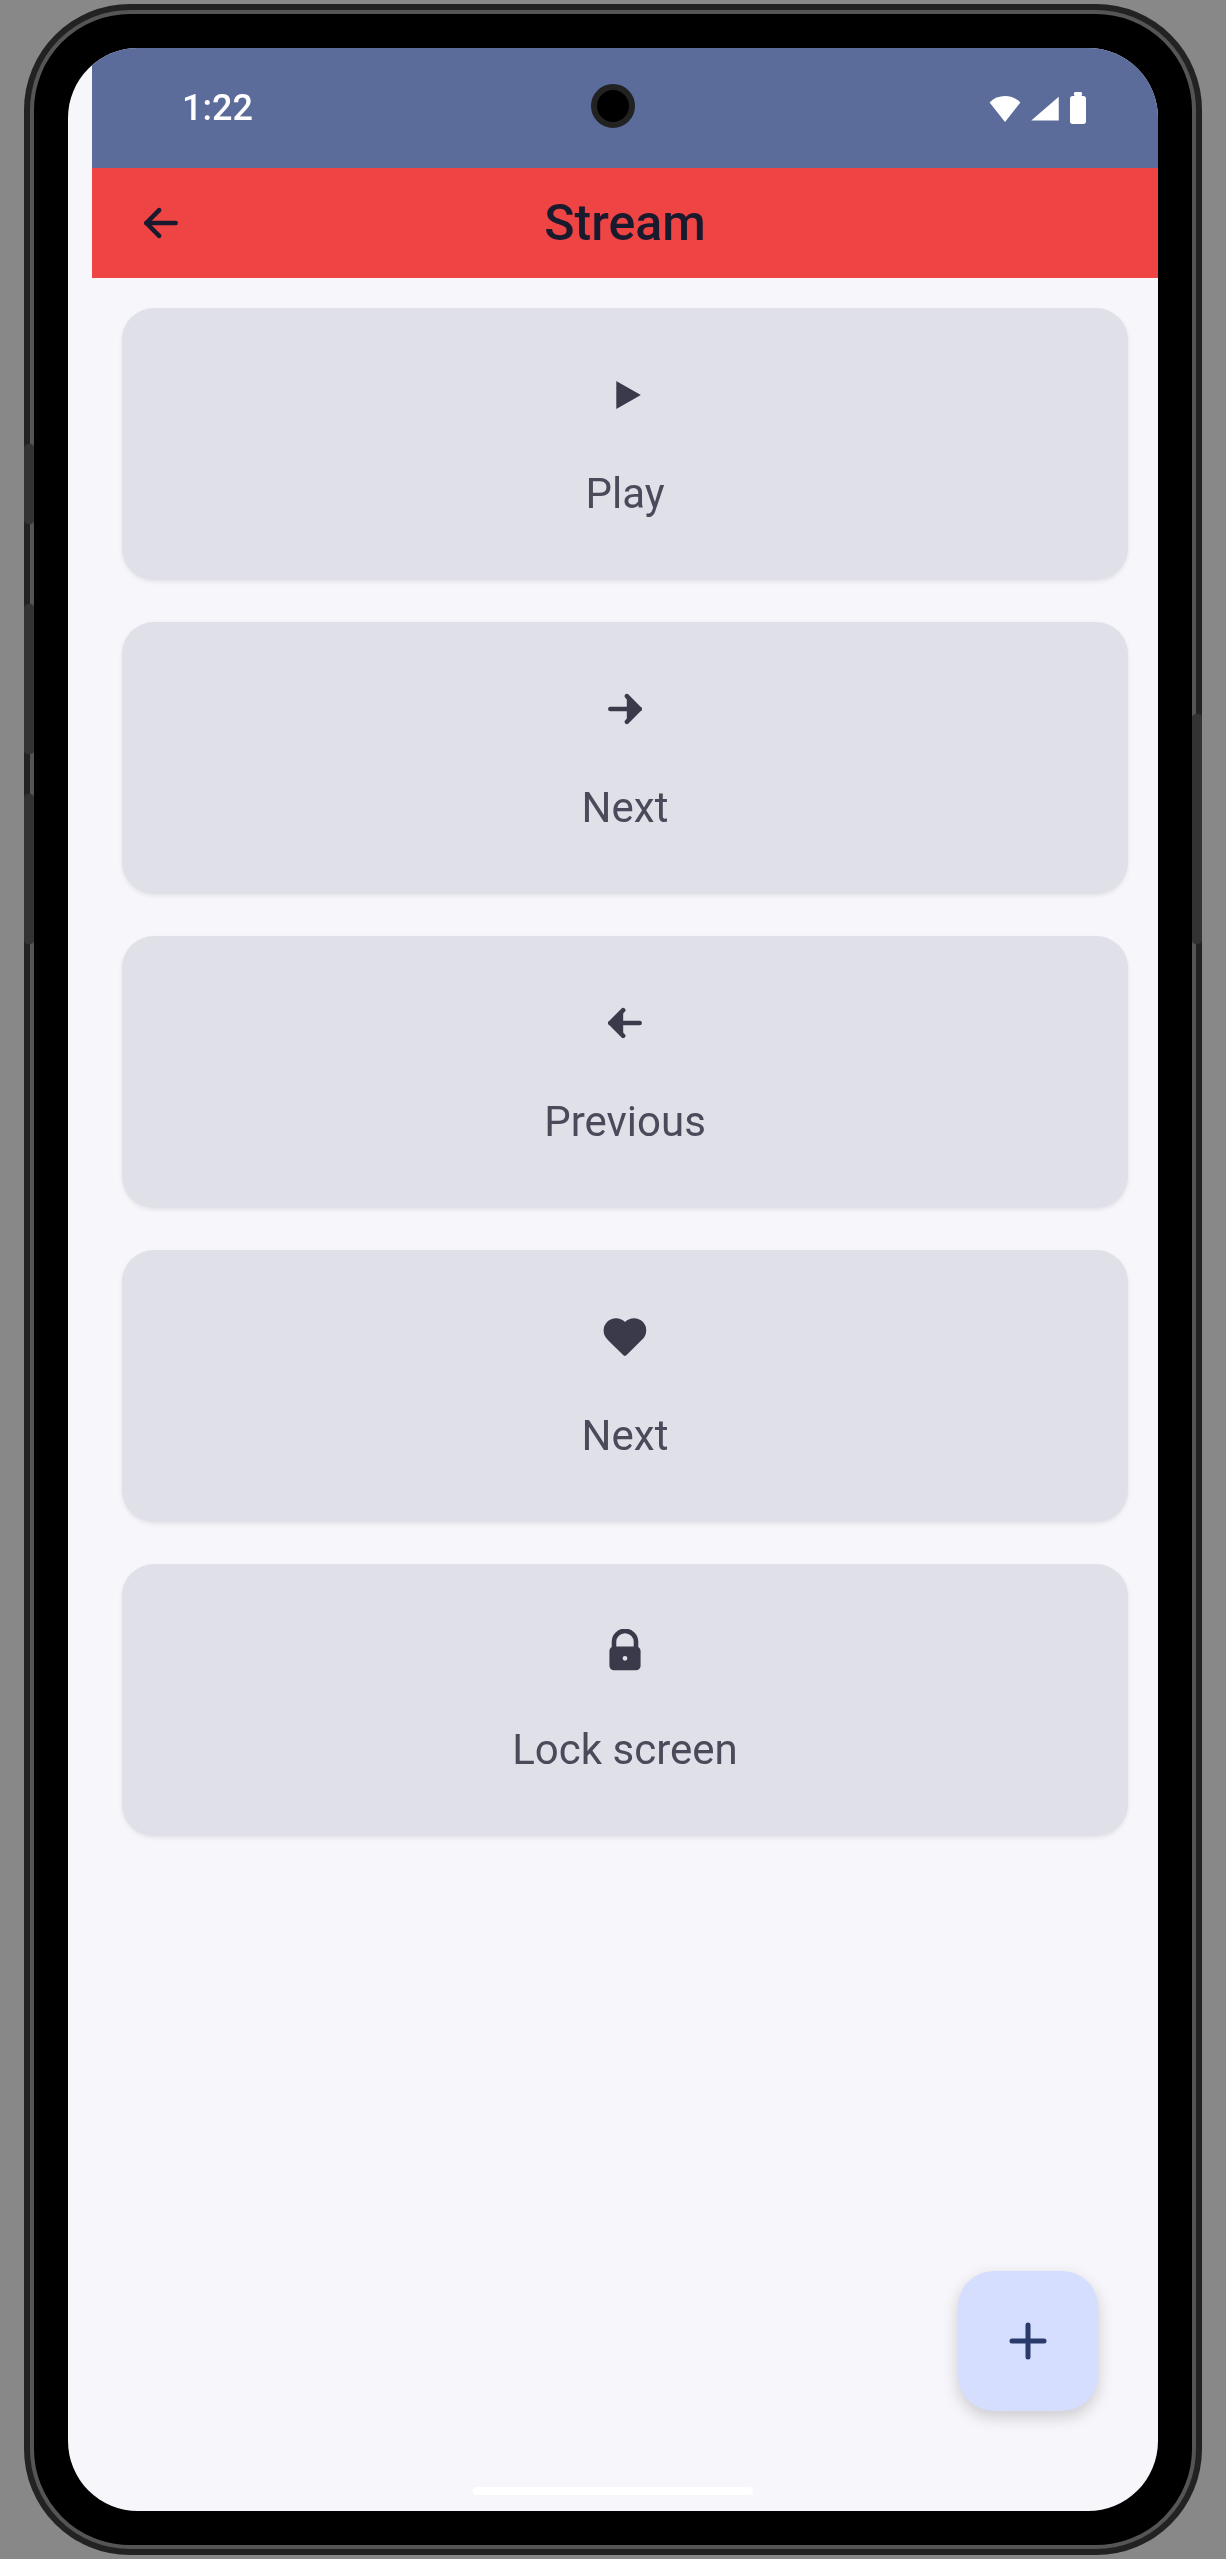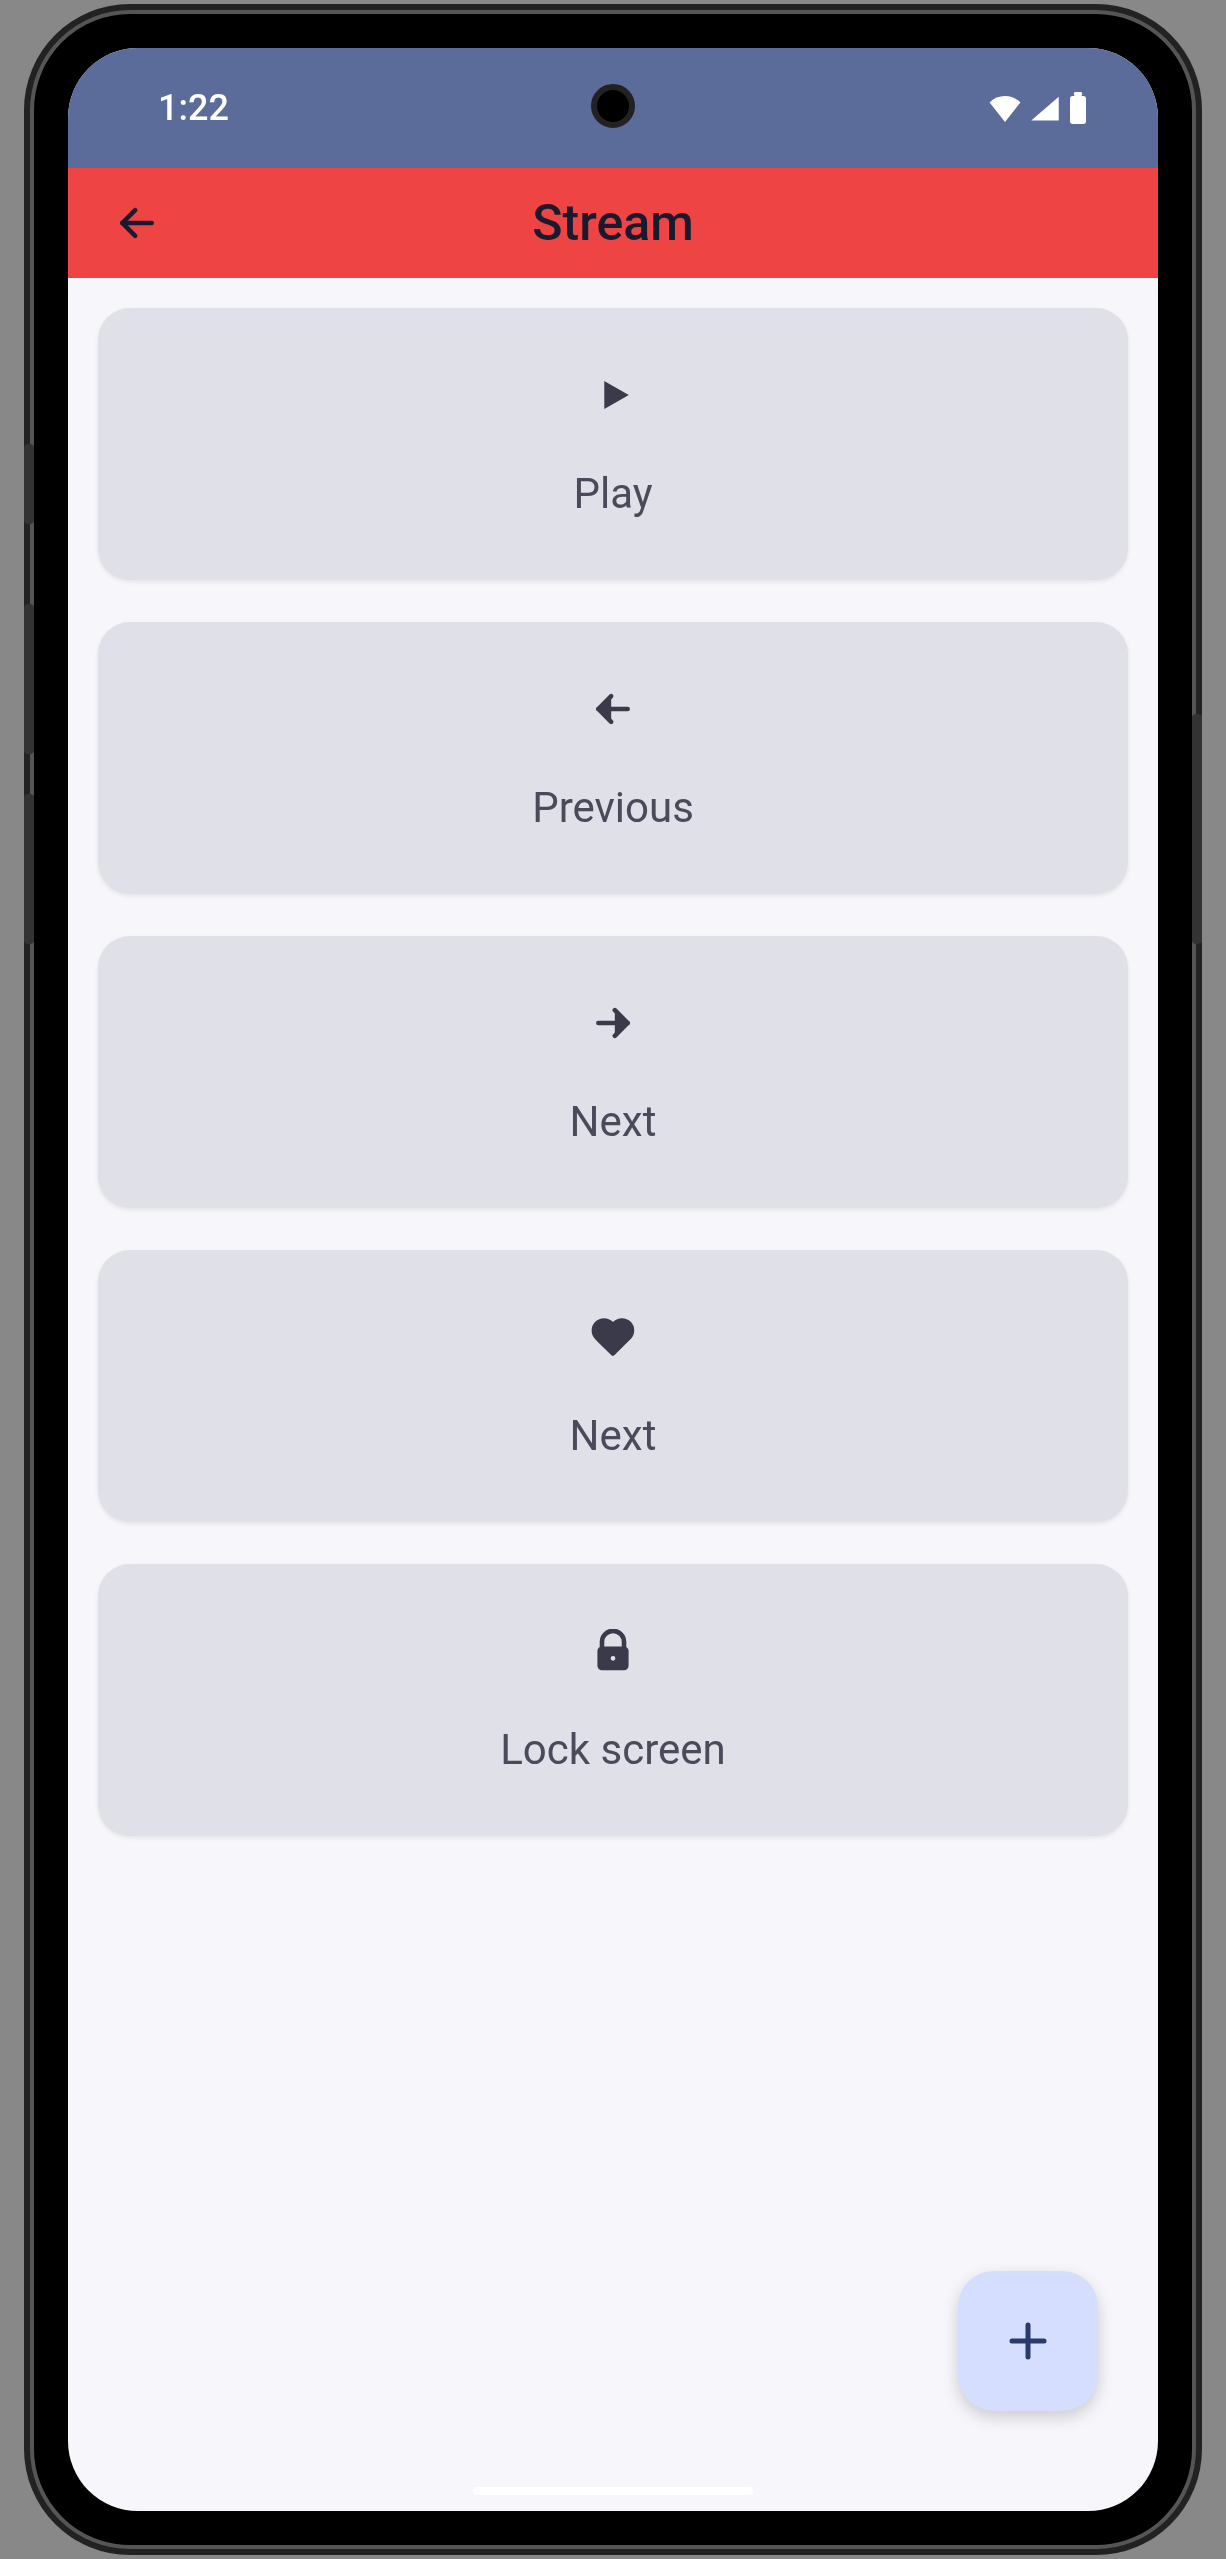--- a/index.html
+++ b/index.html
@@ -26,20 +26,21 @@
     position: absolute;
     left: 34px;
     top: 34px;
     right: 34px;
     bottom: 34px;
     background: #f7f6fb;
     border-radius: 70px;
     overflow: hidden;
     display: flex;
     flex-direction: column;
+    padding-left: 24px;
   }
   
   .camera {
     position: absolute;
     left: 50%;
     top: 70px;
     transform: translateX(-50%);
     width: 44px;
     height: 44px;
     background: #000;
@@ -221,35 +222,35 @@
             <svg width="38" height="38" viewBox="0 0 24 24">
                 <path d="M7 4 L21 12 L7 20 Z"></path>
               </svg>
           </div>
           <div class="tile-label">Play</div>
         </div>
 
         <div class="tile">
           <div class="tile-icon">
             <svg width="44" height="44" viewBox="0 0 24 24" fill="none" stroke-width="2.5" stroke-linecap="round" stroke-linejoin="round">
+                <line x1="4" y1="12" x2="20" y2="12"></line>
+                <polyline points="13,5 20,12 13,19"></polyline>
+              </svg>
+          </div>
+          <div class="tile-label">Next</div>
+        </div>
+
+        <div class="tile">
+          <div class="tile-icon">
+            <svg width="44" height="44" viewBox="0 0 24 24" fill="none" stroke-width="2.5" stroke-linecap="round" stroke-linejoin="round">
                 <line x1="20" y1="12" x2="4" y2="12"></line>
                 <polyline points="11,5 4,12 11,19"></polyline>
               </svg>
           </div>
           <div class="tile-label">Previous</div>
-        </div>
-
-        <div class="tile">
-          <div class="tile-icon">
-            <svg width="44" height="44" viewBox="0 0 24 24" fill="none" stroke-width="2.5" stroke-linecap="round" stroke-linejoin="round">
-                <line x1="4" y1="12" x2="20" y2="12"></line>
-                <polyline points="13,5 20,12 13,19"></polyline>
-              </svg>
-          </div>
-          <div class="tile-label">Next</div>
         </div>
 
         <div class="tile">
           <div class="tile-icon">
             <svg width="44" height="44" viewBox="0 0 24 24" fill="none" stroke-width="2.5" stroke-linecap="round" stroke-linejoin="round">
                 <path d="M20.8 4.6a5.5 5.5 0 0 0-7.8 0L12 5.6l-1-1a5.5 5.5 0 0 0-7.8 7.8l1 1L12 21l7.8-7.8 1-1a5.5 5.5 0 0 0 0-7.6z"></path>
               </svg>
           </div>
           <div class="tile-label">Next</div>
         </div>

